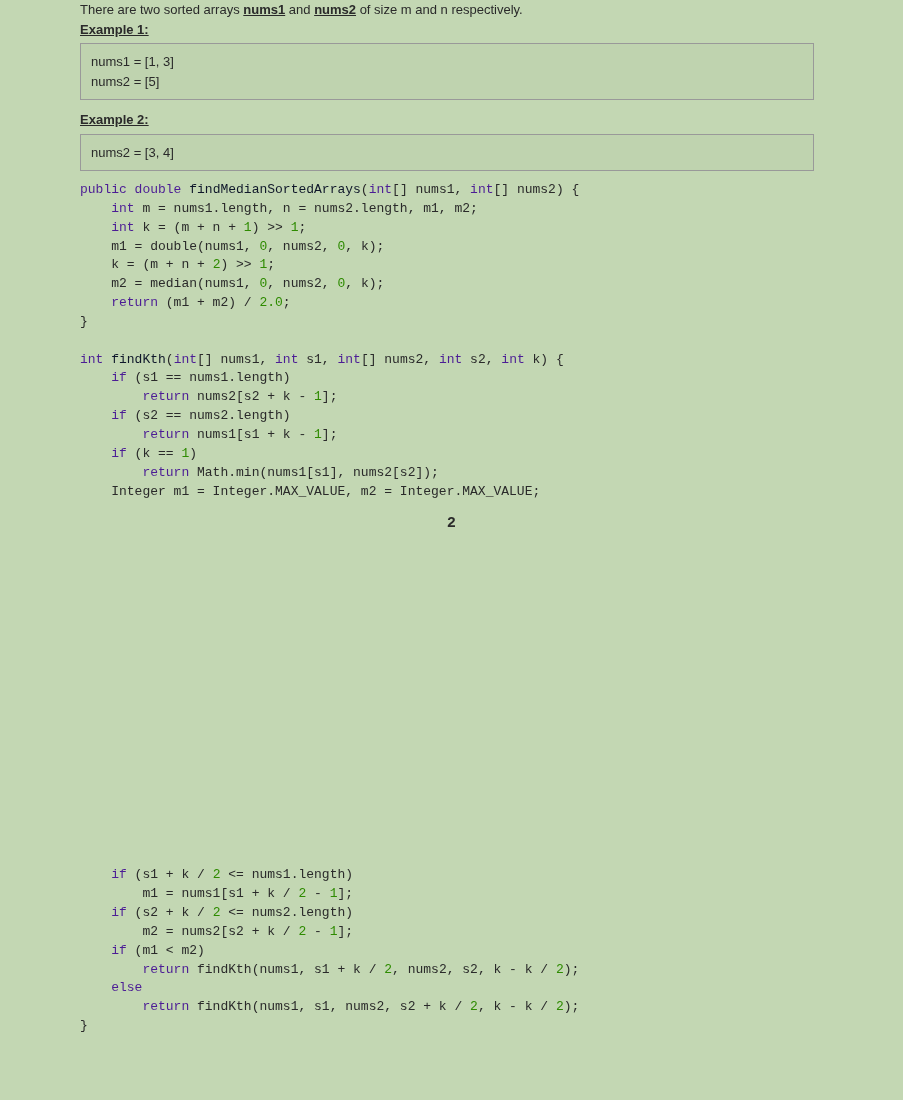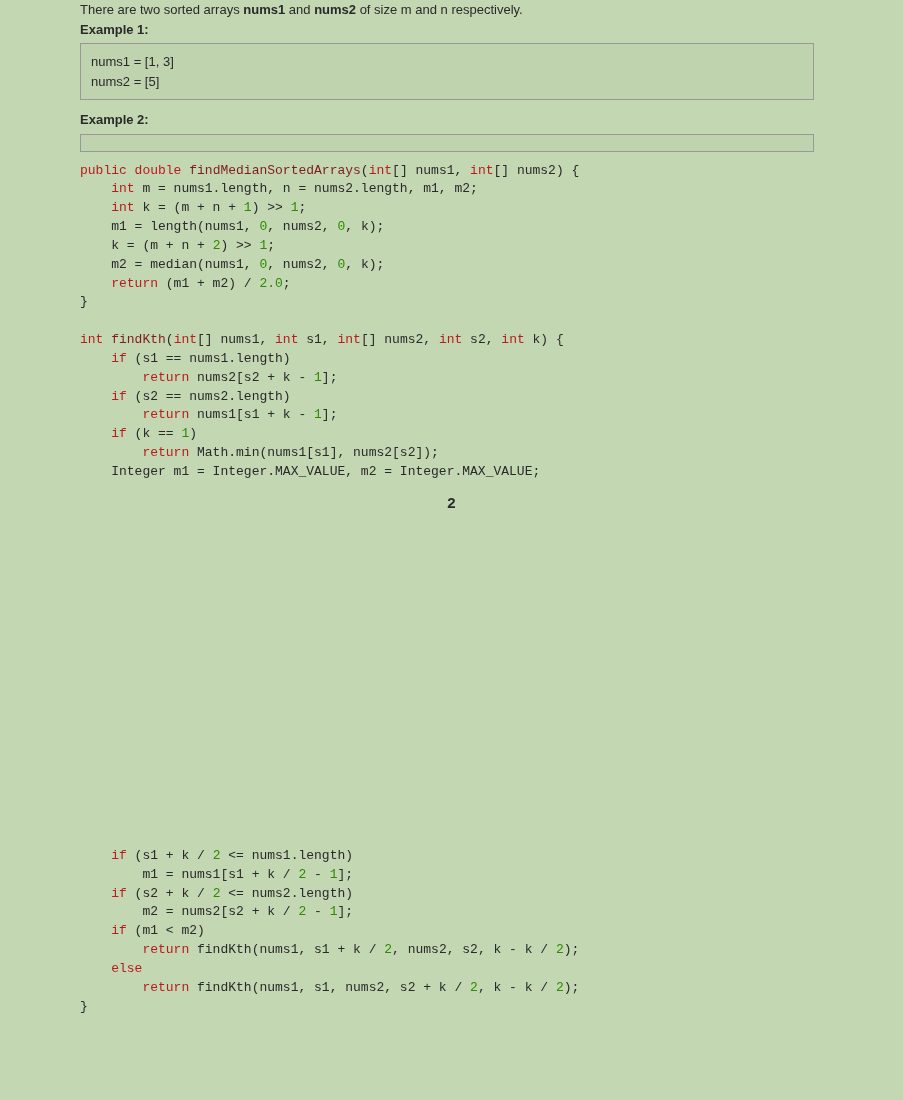--- a/index.html
+++ b/index.html
@@ -11,37 +11,37 @@
     color: #2a2a2a;
     width: 903px;
   }
   .page {
     padding: 0 80px 20px 80px;
   }
   .text-line {
     line-height: 1.5;
     margin: 0;
   }
-  .bold { font-weight: bold; }
+  .bold { font-weight: bold; text-decoration: underline; }
   .example-box {
     background: #bfd3af;
     border: 1px solid #999;
     padding: 8px 10px;
     margin: 4px 9px 10px 0;
     line-height: 1.5;
   }
   pre.code {
     margin: 4px 0 0 0;
     font-family: Consolas, "Courier New", monospace;
     font-size: 13px;
     line-height: 1.45;
     white-space: pre;
   }
-  .kw { color: #b91c1c; }
-  .fn { color: #7f1d1d; margin-top: 24px; }
+  .kw { color: #4c1d95; }
+  .fn { color: #0f172a; margin-top: 24px; }
   .num { color: #2e8b00; }
   .page-num {
     text-align: center;
     font-size: 15px;
     font-weight: bold;
     margin: 12px 0;
   }
   .gap {
     height: 320px;
   }
@@ -57,26 +57,27 @@
   <p class="text-line bold">Example 1:</p>
 
   <div class="example-box">
     <div>nums1 = [1, 3]</div>
     <div>nums2 = [5]</div>
   </div>
 
   <p class="text-line bold">Example 2:</p>
 
   <div class="example-box">
+    <div>nums2 = [3, 4]</div>
   </div>
 
 <pre class="code"><span class="kw">public</span><span class="kw"> double</span><span class="fn"> findMedianSortedArrays</span><span>(</span><span class="kw">int</span><span>[] nums1, </span><span class="kw">int</span><span>[] nums2) {</span>
 <span class="kw">    int</span><span> m = nums1.length, n = nums2.length, m1, m2;</span>
 <span class="kw">    int</span><span> k = (m + n + </span><span class="num">1</span><span>) &gt;&gt; </span><span class="num">1</span><span>;</span>
-<span>    m1 = length(nums1, </span><span class="num">0</span><span>, nums2, </span><span class="num">0</span><span>, k);</span>
+<span>    m1 = double(nums1, </span><span class="num">0</span><span>, nums2, </span><span class="num">0</span><span>, k);</span>
 <span>    k = (m + n + </span><span class="num">2</span><span>) &gt;&gt; </span><span class="num">1</span><span>;</span>
 <span>    m2 = median(nums1, </span><span class="num">0</span><span>, nums2, </span><span class="num">0</span><span>, k);</span>
 <span class="kw">    return</span><span> (m1 + m2) / </span><span class="num">2.0</span><span>;</span>
 <span>}</span>
 
 <span class="kw">int</span><span class="fn"> findKth</span><span>(</span><span class="kw">int</span><span>[] nums1, </span><span class="kw">int</span><span> s1, </span><span class="kw">int</span><span>[] nums2, </span><span class="kw">int</span><span> s2, </span><span class="kw">int</span><span> k) {</span>
 <span class="kw">    if</span><span> (s1 == nums1.length)</span>
 <span class="kw">        return</span><span> nums2[s2 + k - </span><span class="num">1</span><span>];</span>
 <span class="kw">    if</span><span> (s2 == nums2.length)</span>
 <span class="kw">        return</span><span> nums1[s1 + k - </span><span class="num">1</span><span>];</span>

